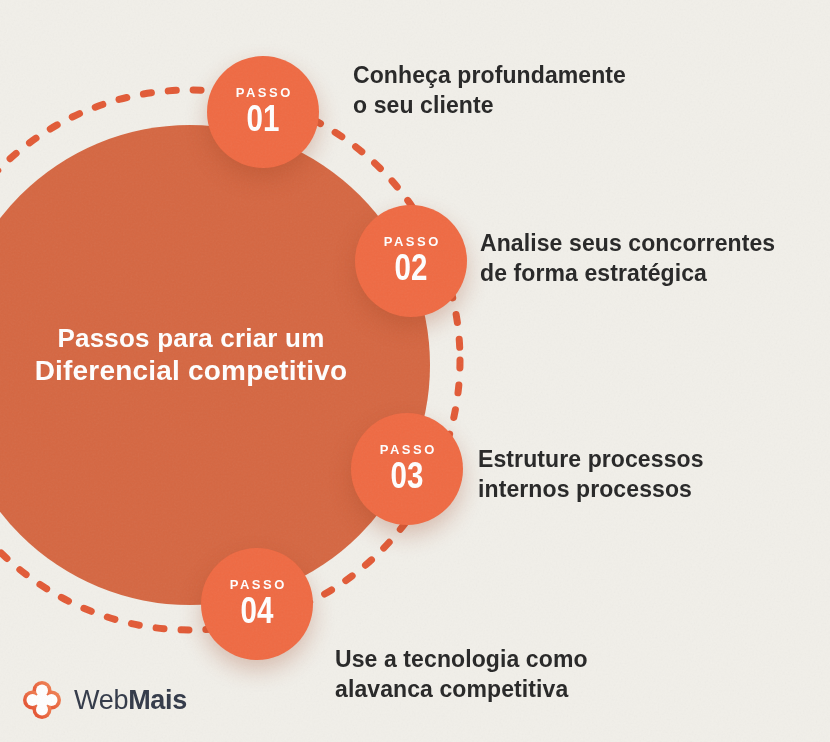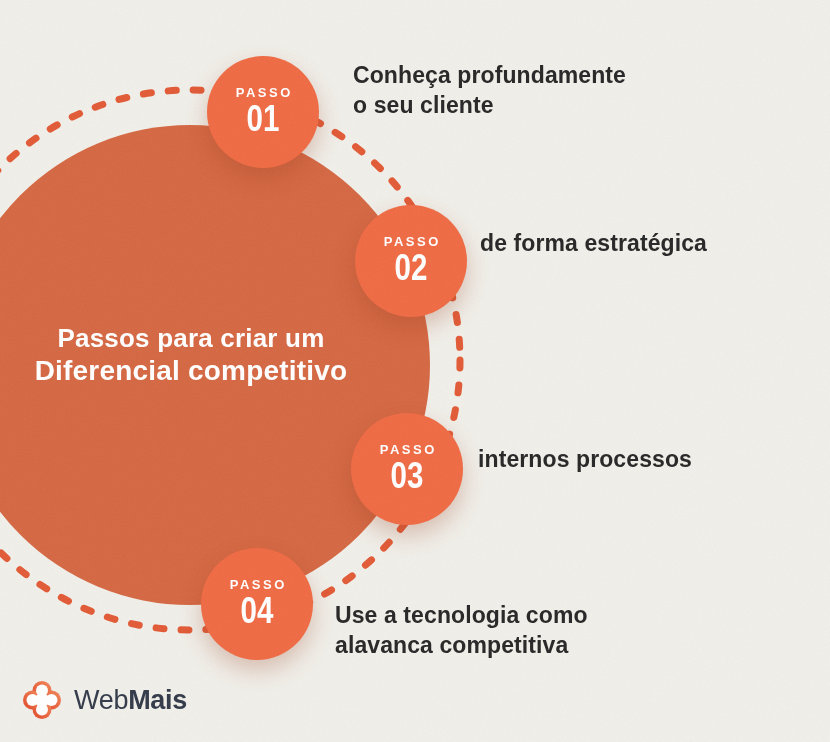--- a/index.html
+++ b/index.html
@@ -77,21 +77,21 @@
   .badge-4{left:201px;top:548px;}
   .desc{
     position:absolute;z-index:4;
     color:var(--step-text);
     font-size:23px;font-weight:700;line-height:30px;
     letter-spacing:.1px;
   }
   .desc-1{left:345px;top:60px;margin-left:8px;}
   .desc-2{left:480px;top:228px;}
   .desc-3{left:478px;top:444px;}
-  .desc-4{left:335px;top:600px;}
+  .desc-4{left:335px;top:644px;}
   .footer-logo{
     position:absolute;z-index:4;
     left:22px;top:680px;
     display:flex;align-items:center;gap:12px;
   }
   .logo-wordmark{
     font-size:27px;color:var(--logo-text);letter-spacing:-.3px;
   }
   .logo-wordmark .w-regular{font-weight:400;}
   .logo-wordmark .w-bold{font-weight:700;}
@@ -131,23 +131,25 @@
   <div class="badge badge-4">
     <div class="passo">PASSO</div>
     <div class="num">04</div>
   </div>
 
   <div class="desc desc-1">
     <div>Conheça profundamente</div>
     <div>o seu cliente</div>
   </div>
   <div class="desc desc-2">
+    <div>Analise seus concorrentes</div>
     <div>de forma estratégica</div>
   </div>
   <div class="desc desc-3">
+    <div>Estruture processos</div>
     <div>internos processos</div>
   </div>
   <div class="desc desc-4">
     <div>Use a tecnologia como</div>
     <div>alavanca competitiva</div>
   </div>
 
   <div class="footer-logo">
     <svg width="40" height="40" viewBox="0 0 40 40">
       <defs>

